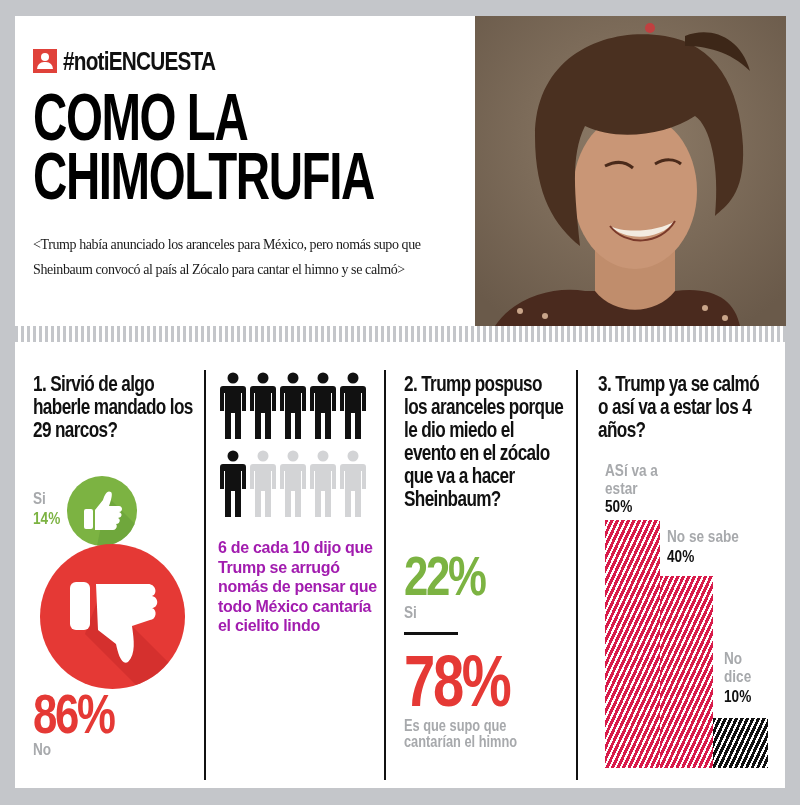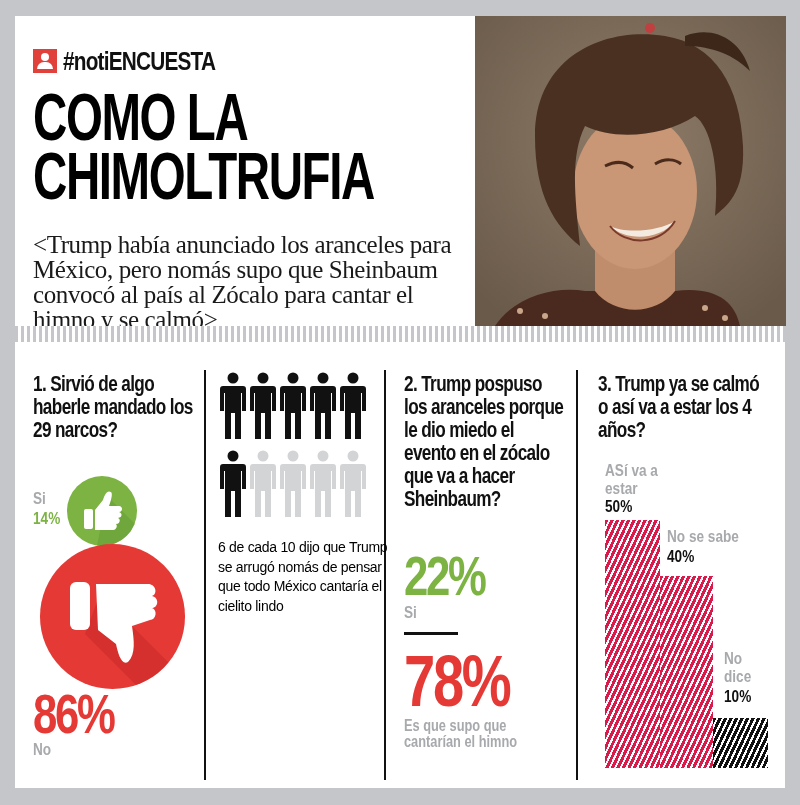--- a/index.html
+++ b/index.html
@@ -5,36 +5,36 @@
   html,body{margin:0;padding:0;}
   body{width:800px;height:805px;background:#c4c6ca;position:relative;overflow:hidden;font-family:"Liberation Sans",sans-serif;}
   .card{position:absolute;left:15px;top:16px;width:770px;height:772px;background:#fff;}
   .cond{font-family:"Liberation Sans Narrow","Liberation Sans",sans-serif;font-weight:bold;display:inline-block;transform-origin:left top;}
   .hashtag-row{position:absolute;left:33px;top:48px;height:26px;display:flex;align-items:center;}
   .hash-icon{width:24px;height:24px;background:#e0413a;position:relative;margin-right:6px;}
   .hash-icon .head{position:absolute;left:8px;top:4px;width:8px;height:8px;border-radius:50%;background:#fff;}
   .hash-icon .body{position:absolute;left:4px;top:13px;width:16px;height:7px;border-radius:7px 7px 0 0;background:#fff;}
   .hashtag{font-size:26px;color:#111;letter-spacing:-1px;transform:scaleX(0.8);font-weight:900;}
   .title{position:absolute;left:33px;top:88px;font-size:66px;line-height:59px;color:#000;font-weight:900;letter-spacing:-2px;transform:scaleX(0.72);transform-origin:left top;white-space:nowrap;}
-  .subtitle{position:absolute;left:33px;top:232px;width:420px;font-family:"Liberation Serif","DejaVu Serif",serif;font-size:25px;line-height:25px;color:#1a1a1a;letter-spacing:-0.4px;}
+  .subtitle{position:absolute;left:33px;top:232px;width:420px;font-family:"Liberation Serif","DejaVu Serif",serif;font-size:14px;line-height:25px;color:#1a1a1a;letter-spacing:-0.4px;}
   .photo{position:absolute;left:475px;top:16px;width:311px;height:310px;background:#7a6a58;overflow:hidden;}
   .stripe{position:absolute;left:15px;top:326px;width:770px;height:16px;background:repeating-linear-gradient(90deg,#c4c6ca 0 3px,#fff 3px 6px);}
   .vline{position:absolute;top:370px;height:410px;width:2px;background:#111;}
   .q{position:absolute;font-weight:900;color:#111;font-size:22px;line-height:23px;letter-spacing:-0.8px;transform:scaleX(0.78);transform-origin:left top;}
   .lbl-gray{color:#a7a9ac;}
   .lbl-green{color:#7cb342;}
   .lbl-red{color:#e53935;}
   .big{font-weight:900;letter-spacing:-3px;transform:scaleX(0.78);transform-origin:left top;position:absolute;}
   .small-bold{font-weight:900;font-size:17px;line-height:17px;transform:scaleX(0.8);transform-origin:left top;position:absolute;}
   .thumb-up{position:absolute;left:67px;top:476px;width:70px;height:70px;border-radius:50%;background:#7cb342;overflow:hidden;}
   .thumb-down{position:absolute;left:40px;top:544px;width:145px;height:145px;border-radius:50%;background:#e53935;overflow:hidden;}
   .people{position:absolute;left:220px;top:372px;width:150px;}
   .people-row{display:flex;gap:4px;margin-bottom:10px;}
   .pfig{width:26px;height:68px;}
-  .body-text{position:absolute;left:218px;top:538px;width:170px;font-size:14px;line-height:19.5px;font-weight:normal;color:#000000;letter-spacing:-0.3px;}
+  .body-text{position:absolute;left:218px;top:538px;width:170px;font-size:16px;line-height:19.5px;font-weight:bold;color:#a21caf;letter-spacing:-0.3px;}
   .bar{position:absolute;}
   .bar-red{background:repeating-linear-gradient(115deg,#d81b4a 0 3px,#fff 3px 5px);}
   .bar-black{background:repeating-linear-gradient(115deg,#111 0 3px,#fff 3px 5px);}
   .dash{position:absolute;left:404px;top:632px;width:54px;height:3px;background:#111;}
 </style>
 </head>
 <body>
 
 <div class="card"></div>
 

